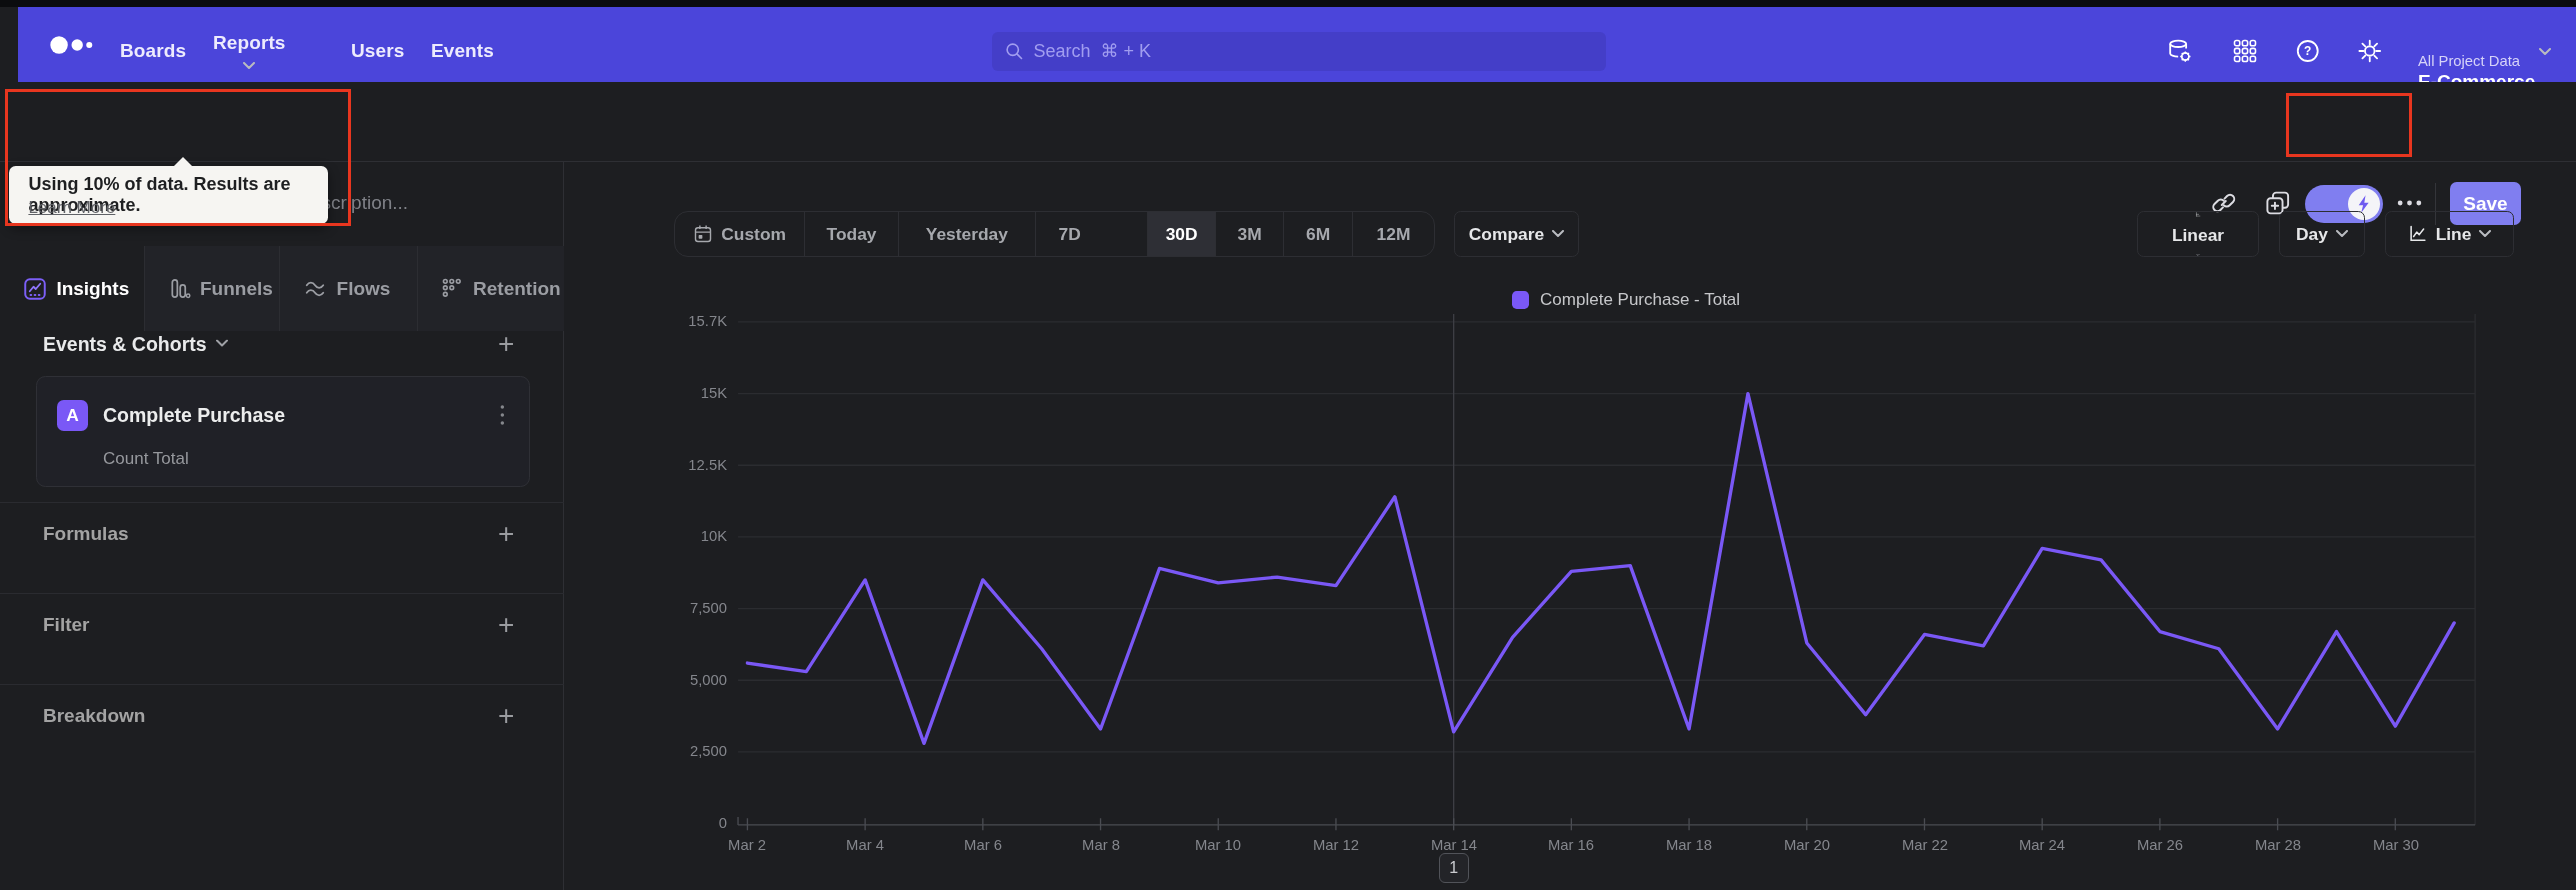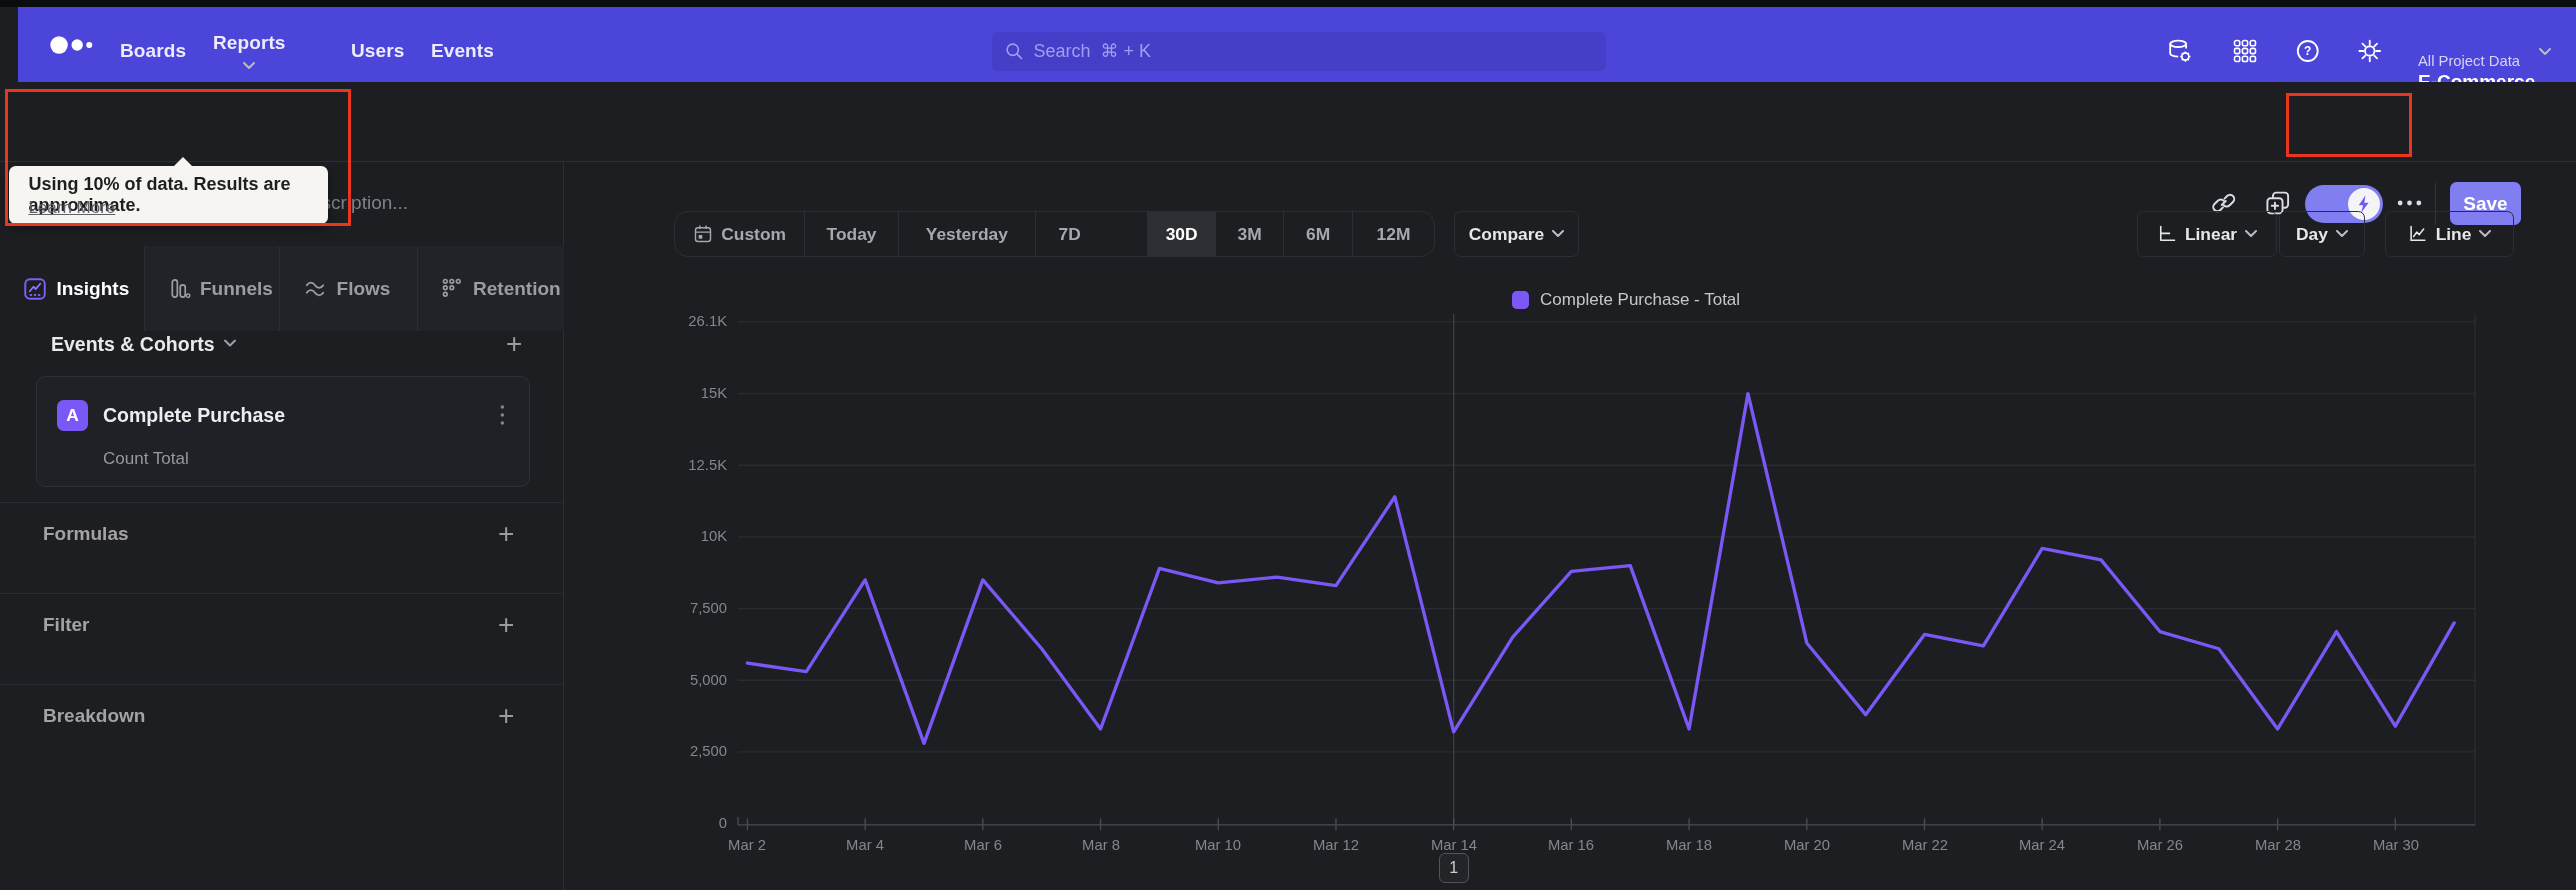--- a/index.html
+++ b/index.html
@@ -50,21 +50,21 @@
   #tooltip-link { left:19px; top:32px; color:#606267; font-size:17px; text-decoration:underline; }
 
   
   #sidebar-border { left:563px; top:161px; width:1.3px; height:729px; background:#2e2f34; }
   #tabs { left:0; top:246px; width:564px; height:85px; display:flex; }
   .tab { height:85px; display:flex; align-items:center; gap:9.4px; padding-left:23px;
          background:#222328; border-left:1.3px solid #2c2d32; color:#9b9da3;
          font-size:19px; font-weight:600; }
   .tab:first-child { border-left:none; }
   .tab.active { background:#1d1e21; color:#ffffff; }
-  #events-header { left:8px; top:322px; width:564px; height:43px; }
+  #events-header { left:0; top:322px; width:564px; height:43px; }
   #events-title { left:43px; top:21.5px; color:#e9eaeb; font-size:19.5px; font-weight:700;
                   display:flex; align-items:center; gap:9.4px; }
   .plus-btn { color:#9a9ca0; font-size:28px; font-weight:300; line-height:1; }
   #event-card { left:36px; top:376px; width:494px; height:111px; background:#202127;
                 border:1.3px solid #2f3036; border-radius:9.4px; }
   #event-badge { left:20px; top:23px; width:31px; height:31px; border-radius:6.7px; background:#7a58f6;
                  color:#fff; font-size:17.4px; font-weight:700; display:flex;
                  align-items:center; justify-content:center; }
   #event-name { left:66px; top:38px; color:#eceded; font-size:19.5px; font-weight:600; }
   #event-kebab { left:462px; top:38px; color:#85878c; }
@@ -336,21 +336,21 @@
     </div>
 </div>
 
 <div class="abs tool-btn" style="left:1454px; width:125px;">
   <span>Compare</span>
   <svg class="chev" viewBox="0 0 12 8">
       <path d="M1 1l5 5 5-5" stroke="currentColor" stroke-width="2" fill="none" stroke-linecap="round" stroke-linejoin="round"></path>
     </svg>
 </div>
 
-<div class="abs tool-btn" style="left:2137px; width:140px;">
+<div class="abs tool-btn" style="left:2137px; width:122px;flex-direction:column;">
   <svg class="icon" width="20" height="20" viewBox="0 0 32 32">
     <path d="M6 4v22M6 26h22M6 15h14" fill="none" stroke="#e6e7e9" stroke-width="2.5" stroke-linecap="round"></path>
   </svg>
   <span>Linear</span>
   <svg class="chev" viewBox="0 0 12 8">
       <path d="M1 1l5 5 5-5" stroke="currentColor" stroke-width="2" fill="none" stroke-linecap="round" stroke-linejoin="round"></path>
     </svg>
 </div>
 <div class="abs tool-btn" style="left:2279px; width:86px;">
   <span>Day</span>
@@ -404,21 +404,21 @@
     <polyline points="1114.0,988.6 1201.8,1001.5 1289.5,864.7 1377.3,1108.3 1465.0,864.7 1552.8,967.3 1640.5,1086.9 1728.3,847.6 1816.0,869.0 1903.8,860.4 1991.5,873.2 2079.3,740.7 2167.0,1091.2 2254.8,950.2 2342.5,851.9 2430.3,843.3 2518.0,1086.9 2605.8,586.9 2693.5,958.7 2781.3,1065.6 2869.0,945.9 2956.8,963.0 3044.5,817.7 3132.3,834.8 3220.0,941.6 3307.8,967.3 3395.5,1086.9 3483.3,941.6 3571.0,1082.7 3658.8,928.8" fill="none" stroke="#7a58f6" stroke-width="5" stroke-linejoin="round" stroke-linecap="round"></polyline>
   </svg>
 <div class="abs" id="chart-labels" style="left:0; top:0; width:2576px; height:890px; pointer-events:none;">
     <div class="abs ylabel" style="left: 657px; top: 815px;">0</div>
     <div class="abs ylabel" style="left: 657px; top: 743px;">2,500</div>
     <div class="abs ylabel" style="left: 657px; top: 672px;">5,000</div>
     <div class="abs ylabel" style="left: 657px; top: 600px;">7,500</div>
     <div class="abs ylabel" style="left: 657px; top: 528px;">10K</div>
     <div class="abs ylabel" style="left: 657px; top: 457px;">12.5K</div>
     <div class="abs ylabel" style="left: 657px; top: 385px;">15K</div>
-    <div class="abs ylabel" style="left: 657px; top: 313px;">26.1K</div>
+    <div class="abs ylabel" style="left: 657px; top: 313px;">15.7K</div>
     <div class="abs xlabel" style="left: 700px; top: 837px;">Mar 2</div>
     <div class="abs xlabel" style="left: 818px; top: 837px;">Mar 4</div>
     <div class="abs xlabel" style="left: 936px; top: 837px;">Mar 6</div>
     <div class="abs xlabel" style="left: 1054px; top: 837px;">Mar 8</div>
     <div class="abs xlabel" style="left: 1171px; top: 837px;">Mar 10</div>
     <div class="abs xlabel" style="left: 1289px; top: 837px;">Mar 12</div>
     <div class="abs xlabel" style="left: 1407px; top: 837px;">Mar 14</div>
     <div class="abs xlabel" style="left: 1524px; top: 837px;">Mar 16</div>
     <div class="abs xlabel" style="left: 1642px; top: 837px;">Mar 18</div>
     <div class="abs xlabel" style="left: 1760px; top: 837px;">Mar 20</div>

